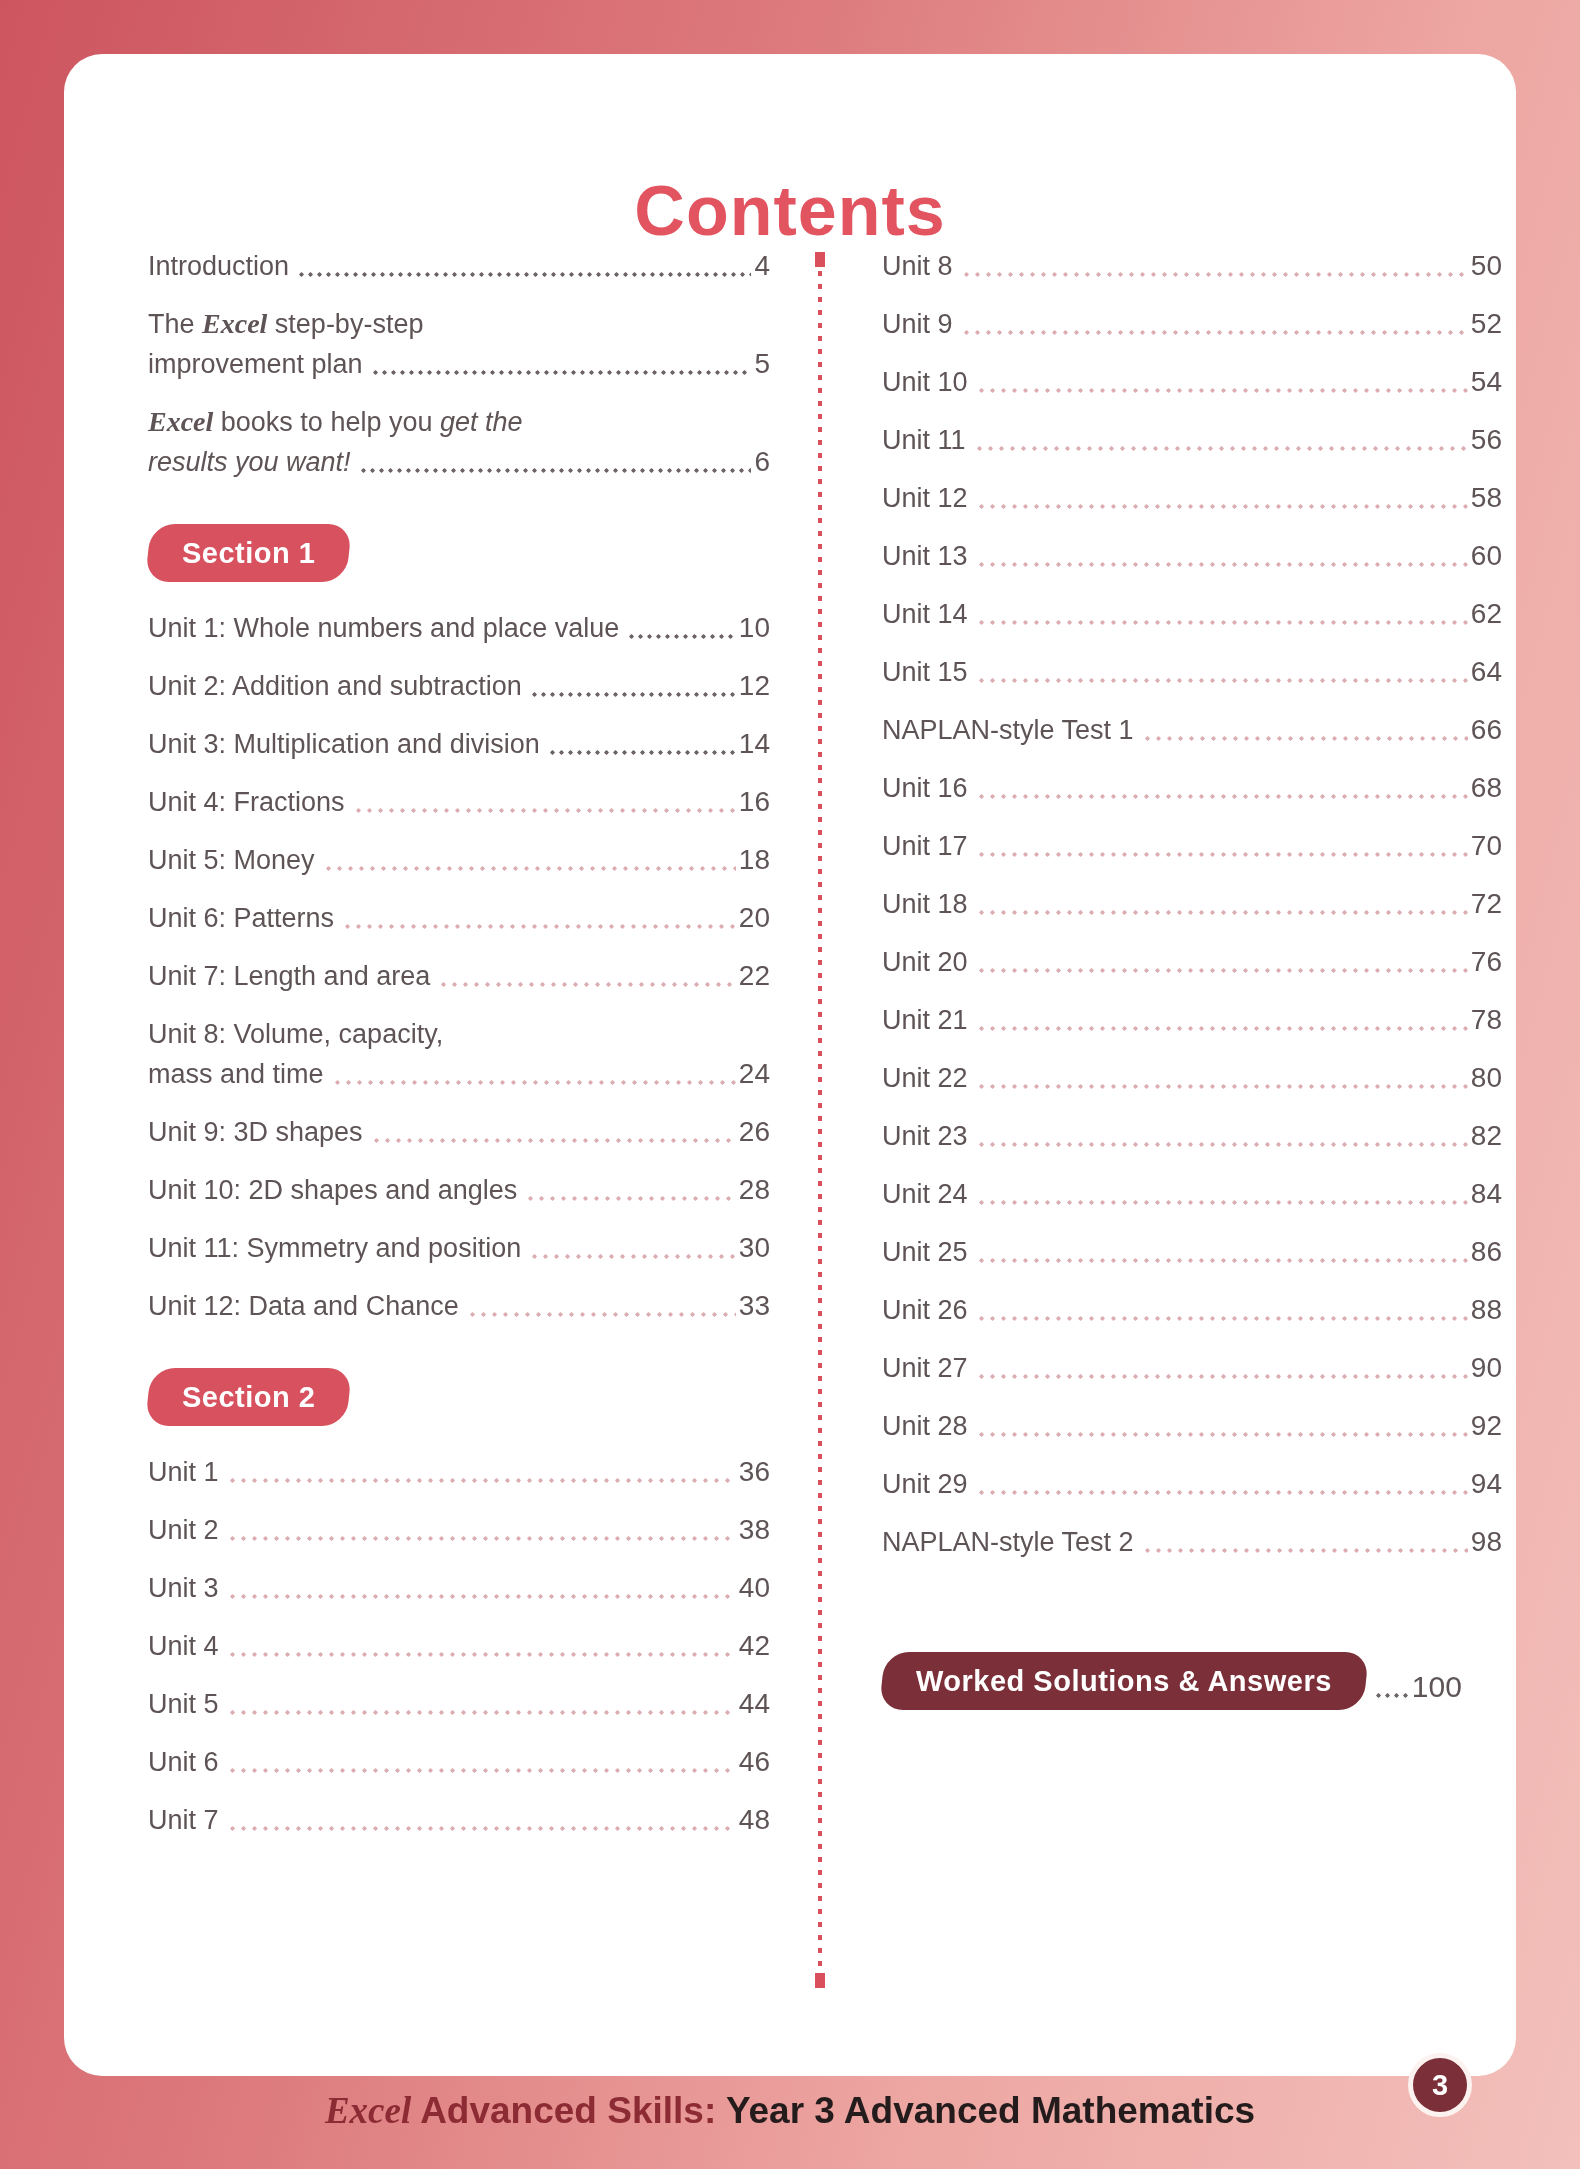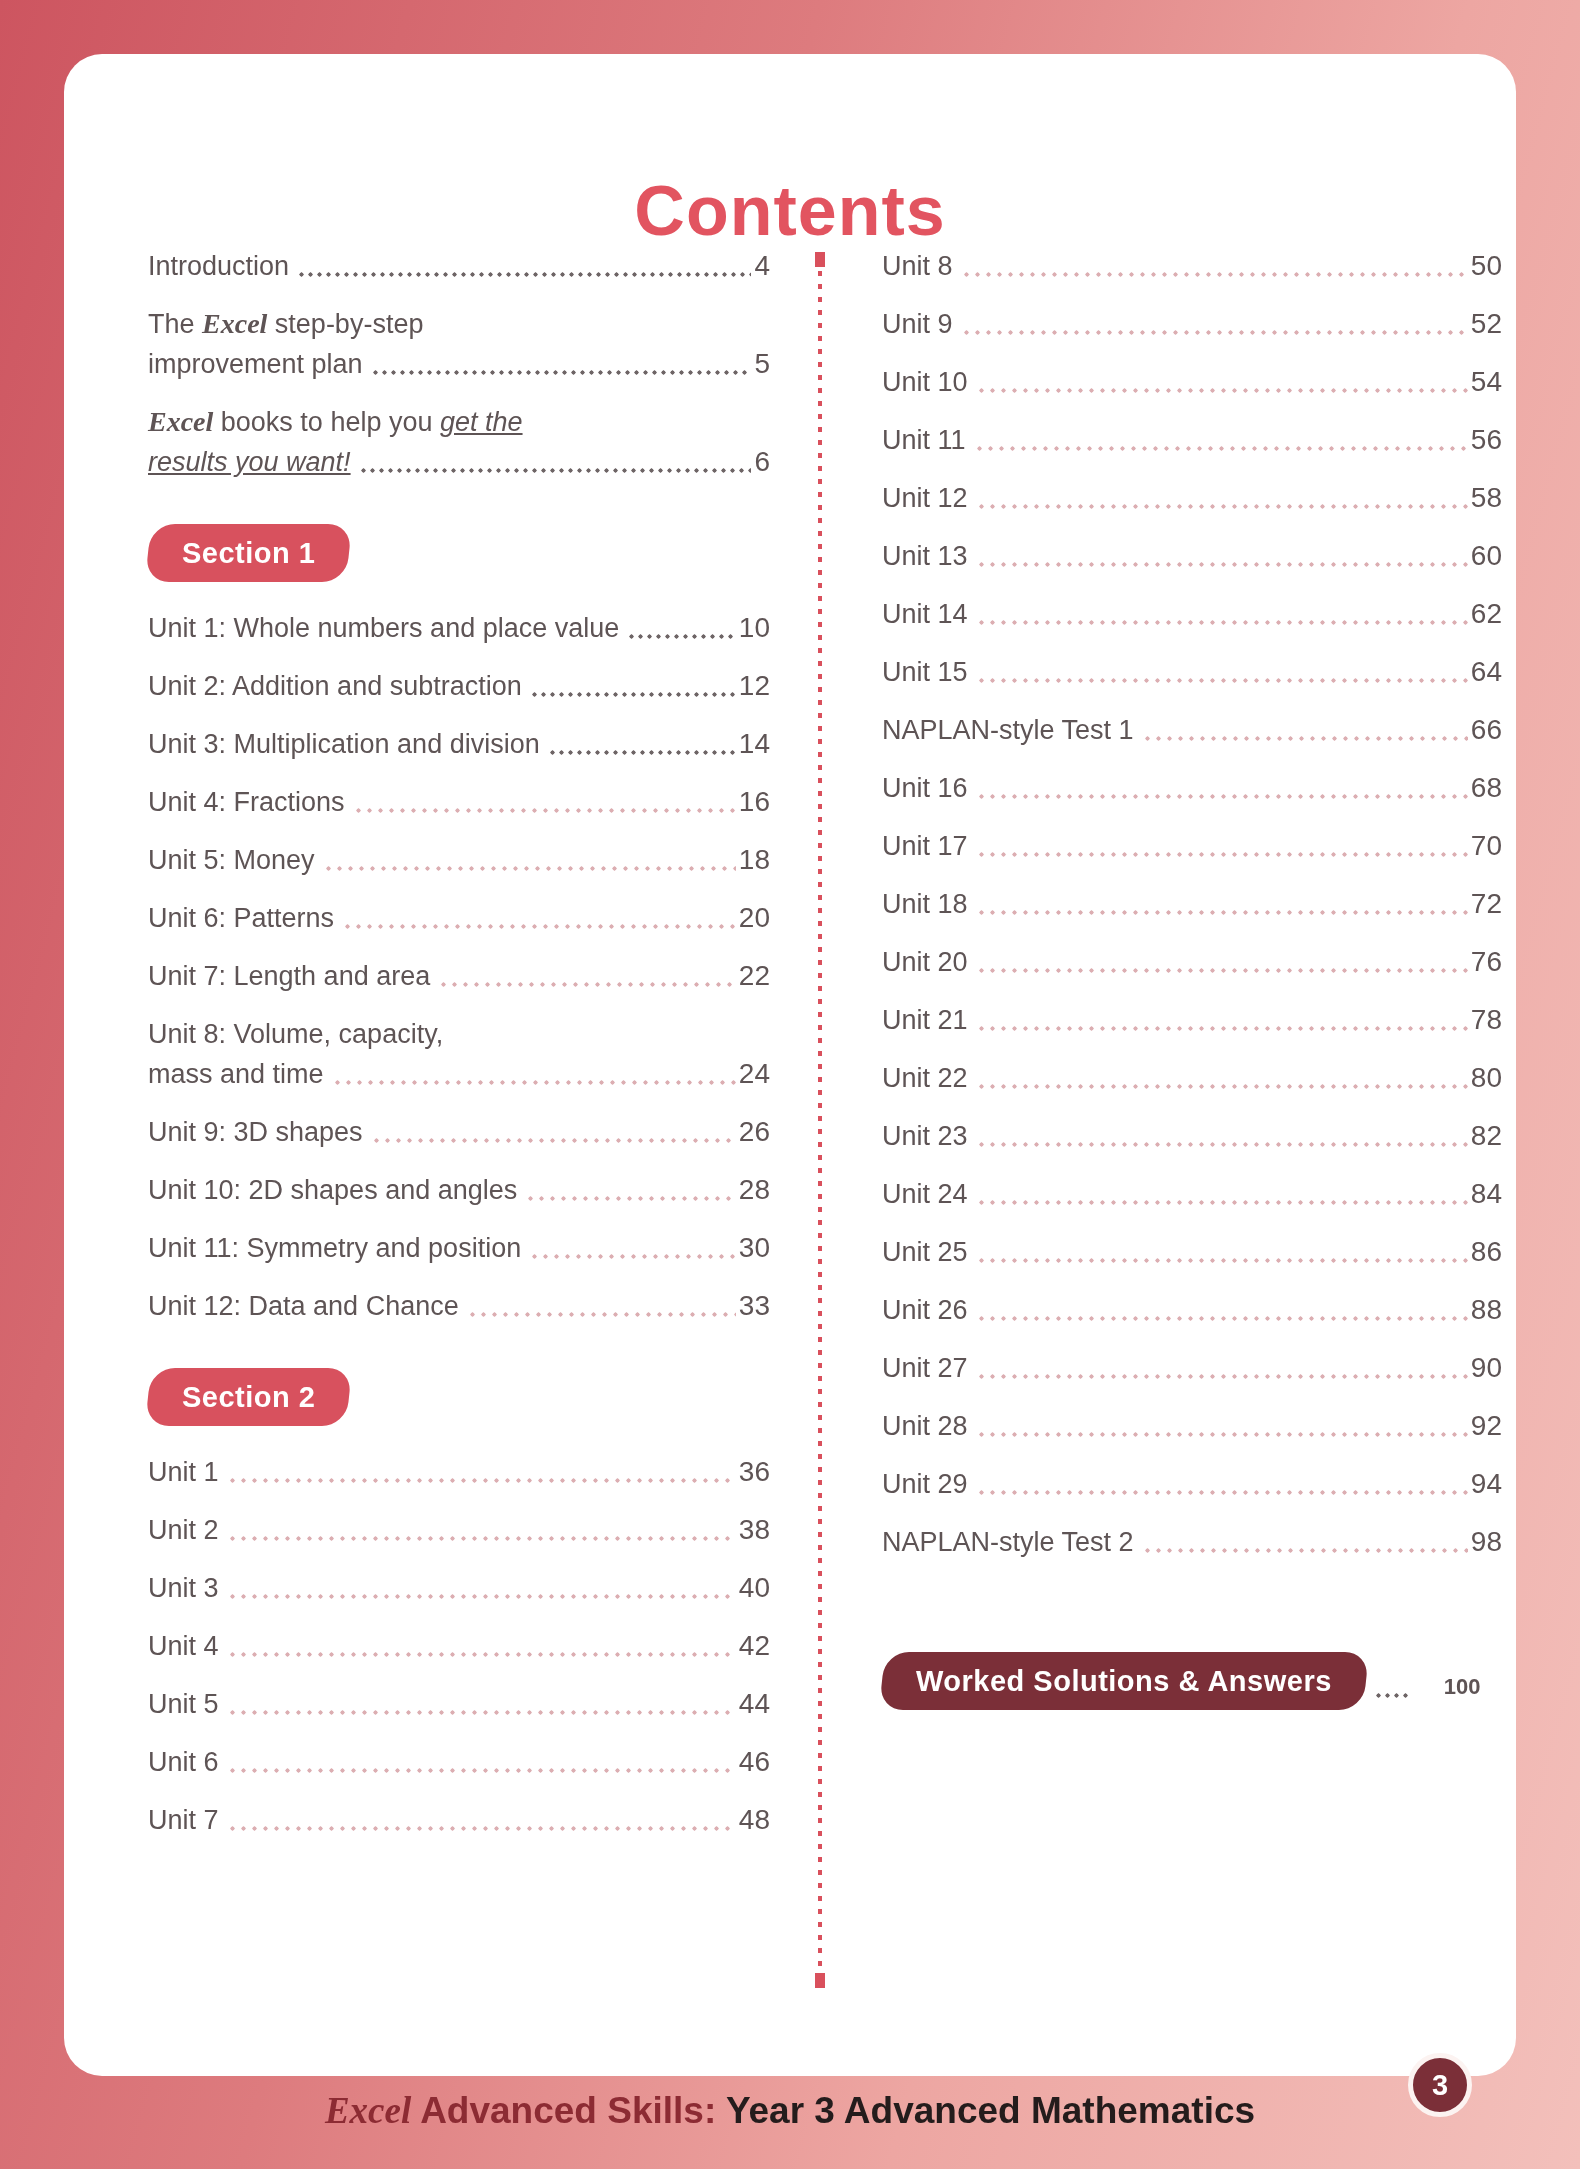--- a/index.html
+++ b/index.html
@@ -27,40 +27,40 @@
   .divider::before,.divider::after{
     content:"";position:absolute;left:-3px;width:10px;height:15px;background:#d9505c;
   }
   .divider::before{top:-6px;}
   .divider::after{bottom:-6px;}
 
   .entry{margin-bottom:18px;}
   .line{display:flex;line-height:40px;font-size:27px;white-space:pre;}
   .seg{flex:0 0 auto;}
   .seg.excel{font-family:"Liberation Serif","DejaVu Serif",serif;font-style:italic;font-weight:700;font-size:28px;}
-  .seg.ital{font-style:italic;text-decoration:underline;}
+  .seg.ital{font-style:italic;}
   .leader{
     flex:1 1 0;min-width:14px;align-self:flex-end;height:5px;margin:0 3px 9px 8px;
     background-repeat:repeat-x;background-position:left center;
   }
   .leader.dark{background-image:radial-gradient(circle,#6e6566 1.9px,transparent 2.3px);background-size:9px 5px;}
   .leader.pink{background-image:radial-gradient(circle,#dcaeb2 1.9px,transparent 2.3px);background-size:11px 5px;}
   .pgnum{flex:0 0 auto;font-size:28px;line-height:40px;}
 
   .badge-row{margin:42px 0 26px 0;}
   .badge{
     display:inline-block;background:#d8515e;color:#fff;font-weight:700;font-size:29px;
     line-height:29px;padding:15px 34px 14px 34px;border-radius:24px;
     transform:skewX(-6deg);
   }
   .badge .badge-inner{display:inline-block;transform:skewX(6deg);letter-spacing:0.5px;}
   .badge.maroon{background:#7b2f38;}
   .worked-row{display:flex;align-items:flex-end;margin-top:90px;}
   .worked-row .leader{flex:0 0 36px;margin:0 2px 12px 8px;}
-  .worked-row .pgnum{font-size:22px;line-height:30px;margin-bottom:8px;font-weight:700;color:#5e5455;margin-left:32px;}
+  .worked-row .pgnum{font-size:30px;line-height:30px;margin-bottom:8px;font-weight:400;color:#5e5455;}
 
   .footer{
     position:absolute;top:2096px;left:0;right:0;text-align:center;
     font-size:37px;font-weight:700;line-height:30px;
   }
   .footer .brand-italic{font-family:"Liberation Serif","DejaVu Serif",serif;font-style:italic;font-weight:700;color:#8c2b33;}
   .footer .brand-rest{color:#8c2b33;}
   .footer .book-title{color:#241c1c;}
   .page-circle{
     position:absolute;left:1408px;top:2053px;width:64px;height:64px;box-sizing:border-box;

